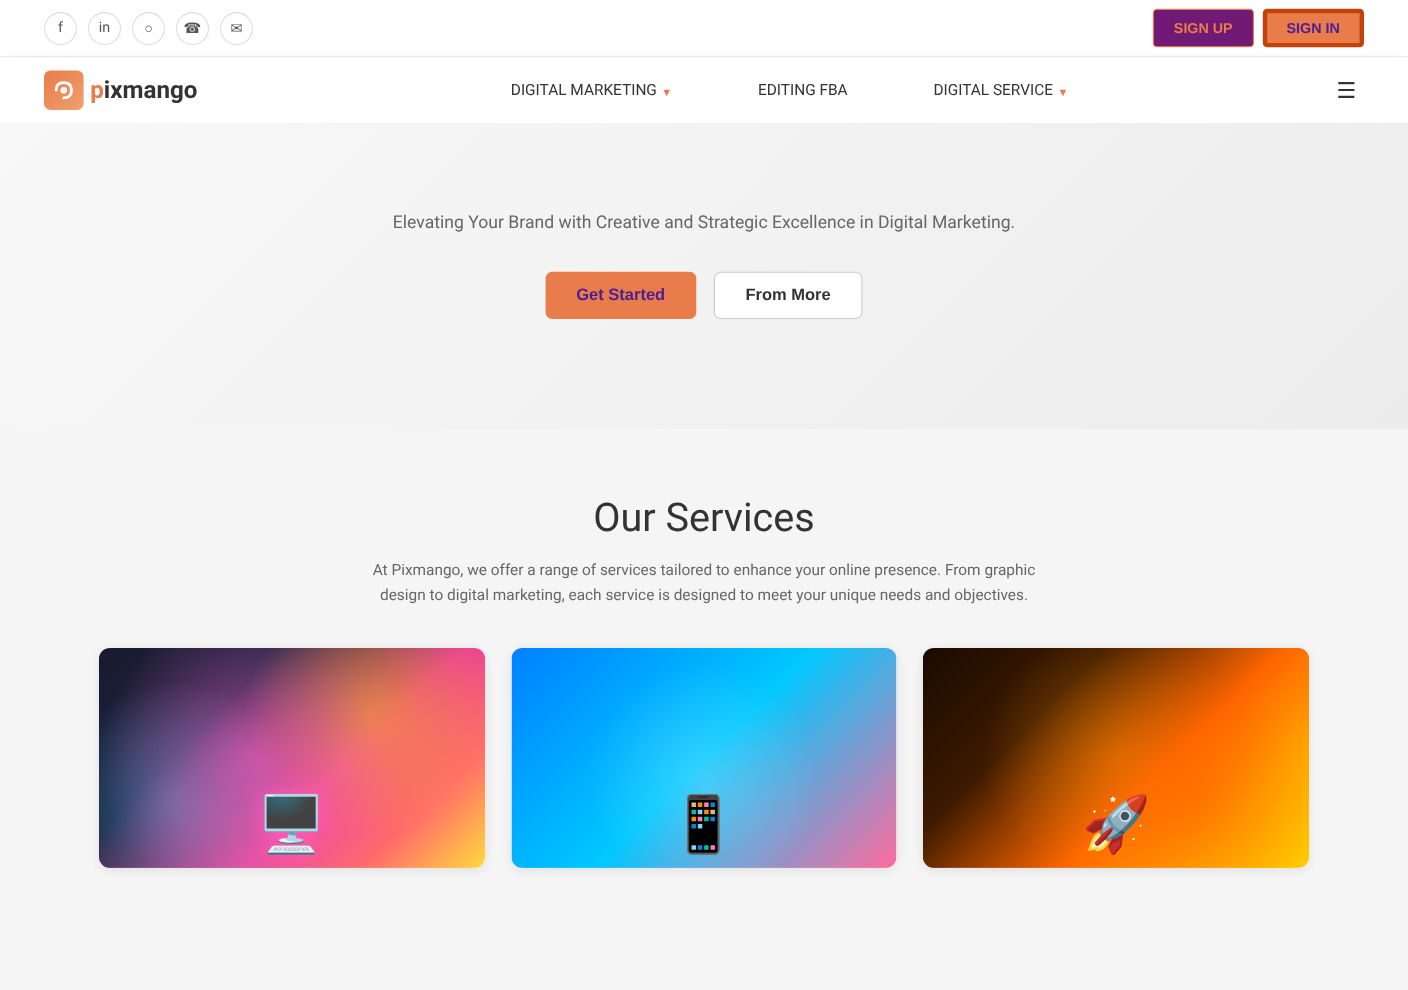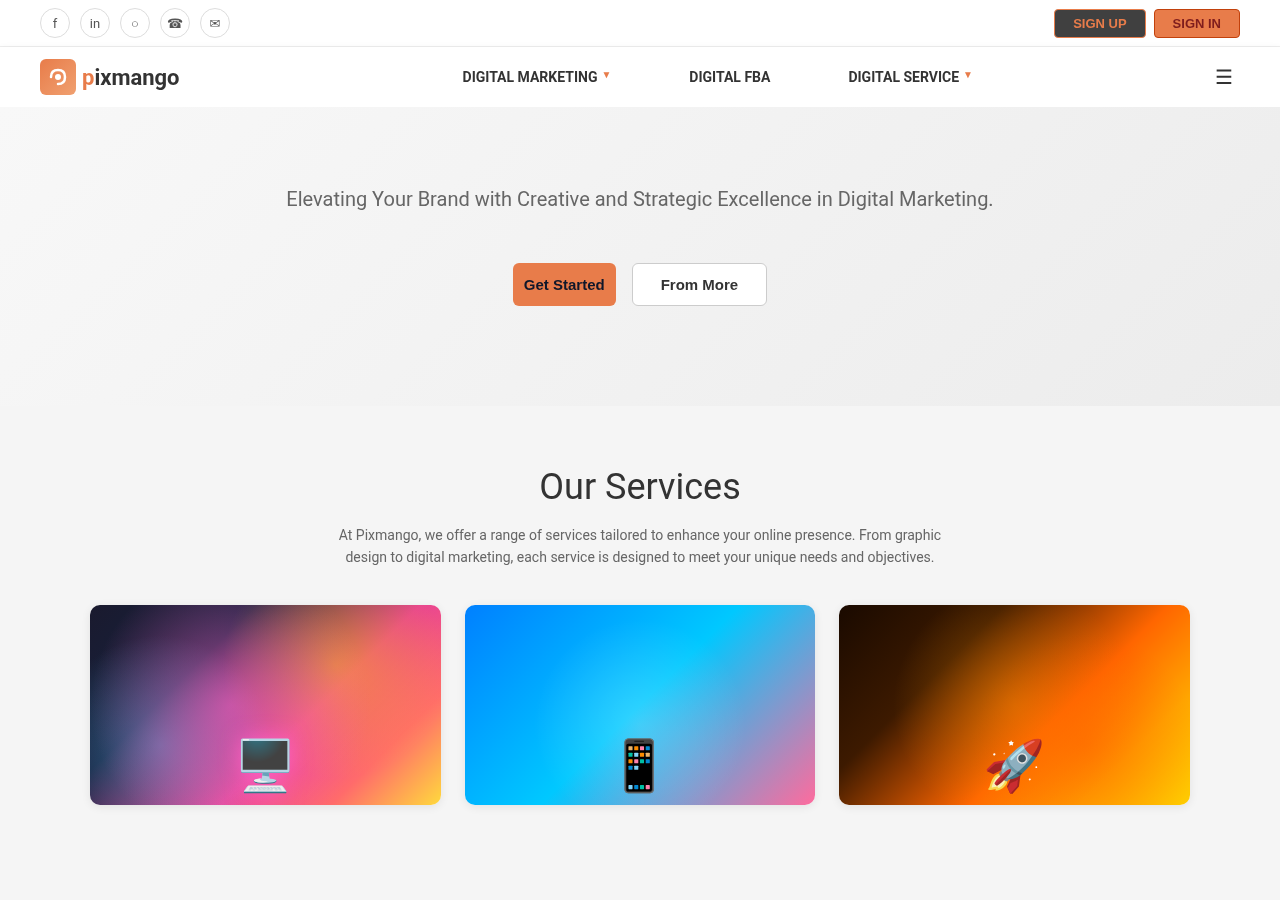--- a/index.html
+++ b/index.html
@@ -20,32 +20,32 @@
       border: 1px solid #ddd;
       border-radius: 50%;
       display: flex; align-items: center; justify-content: center;
       cursor: pointer; font-size: 13px; color: #555;
       background: #fff;
     }
     .auth-buttons { display: flex; gap: 8px; }
     .btn-signup {
       padding: 6px 18px;
       border: 1px solid #e87c4a;
-      background: #404040;
+      background: #701a75;
       color: #e87c4a;
       border-radius: 4px;
       cursor: pointer;
       font-size: 13px;
       font-weight: 600;
     }
     .btn-signin {
       padding: 6px 18px;
-      border: 1px solid #c2410c;
+      border: 4px solid #c2410c;
       background: #e87c4a;
-      color: #7f1d1d;
+      color: #4c1d95;
       border-radius: 4px;
       cursor: pointer;
       font-size: 13px;
       font-weight: 600;
     }
 
     
     .navbar {
       background: #fff;
       display: flex;
@@ -60,22 +60,22 @@
       width: 36px; height: 36px;
       background: linear-gradient(135deg, #e87c4a, #f0a070);
       border-radius: 6px;
       display: flex; align-items: center; justify-content: center;
       font-size: 18px; color: white; font-weight: bold;
     }
     .logo-text { font-size: 22px; font-weight: 700; color: #333; }
     .logo-text span { color: #e87c4a; }
     .nav-links { display: flex; align-items: center; gap: 30px; }
     .nav-link {
-      font-size: 14px; font-weight: 700; color: #333; text-decoration: none; cursor: pointer;
-      display: flex; align-items: flex-start; gap: 4px; padding-left: 48px;
+      font-size: 14px; font-weight: 400; color: #333; text-decoration: none; cursor: pointer;
+      display: flex; align-items: flex-end; gap: 4px; padding-left: 48px;
     }
     .nav-chevron { font-size: 10px; color: #e87c4a; }
     .hamburger {
       font-size: 20px; cursor: pointer; color: #333;
       display: flex; align-items: center; justify-content: center;
       width: 32px; height: 32px;
     }
 
     
     .hero {
@@ -84,29 +84,29 @@
       padding: 80px 40px 100px;
     }
     .hero-title {
       font-size: 52px;
       font-weight: 800;
       color: #e87c4a;
       line-height: 1.2;
       margin-bottom: 20px;
     }
     .hero-subtitle {
-      font-size: 20px;
+      font-size: 16px;
       color: #666;
-      margin-bottom: 52px;
+      margin-bottom: 36px;
     }
     .hero-buttons { display: flex; gap: 16px; justify-content: center; }
     .btn-get-started {
-      padding: 12px 11px;
+      padding: 12px 28px;
       background: #e87c4a;
-      color: #0f172a;
+      color: #4c1d95;
       border: none;
       border-radius: 6px;
       font-size: 15px;
       font-weight: 600;
       cursor: pointer;
     }
     .btn-know-more {
       padding: 12px 28px;
       background: #fff;
       color: #333;
@@ -238,21 +238,21 @@
       </svg>
     </div>
     <span class="logo-text"><span>p</span>ixmango</span>
   </a>
   <div class="nav-links">
     <span class="nav-link">
       <span>DIGITAL MARKETING</span>
       <span class="nav-chevron">▼</span>
     </span>
     <span class="nav-link">
-      <span>DIGITAL FBA</span>
+      <span>EDITING FBA</span>
     </span>
     <span class="nav-link">
       <span>DIGITAL SERVICE</span>
       <span class="nav-chevron">▼</span>
     </span>
   </div>
   <div class="hamburger">☰</div>
 </nav>
 
 <section class="hero">

